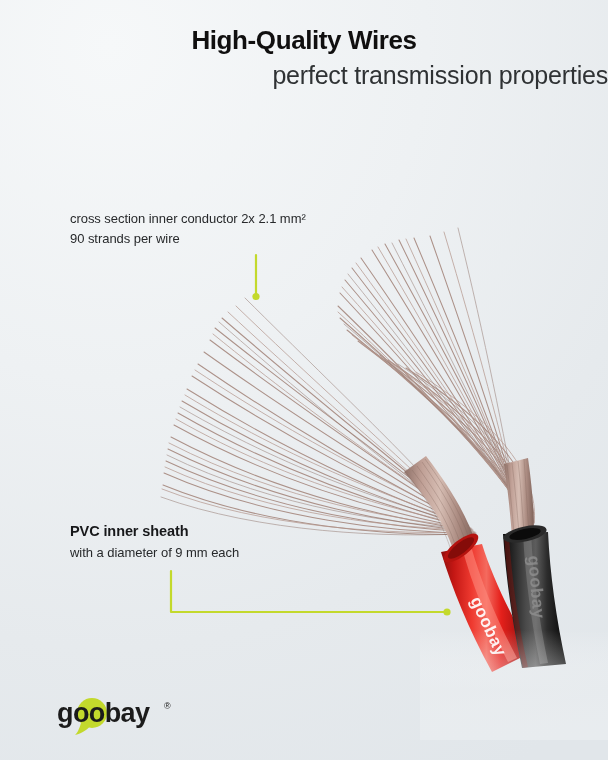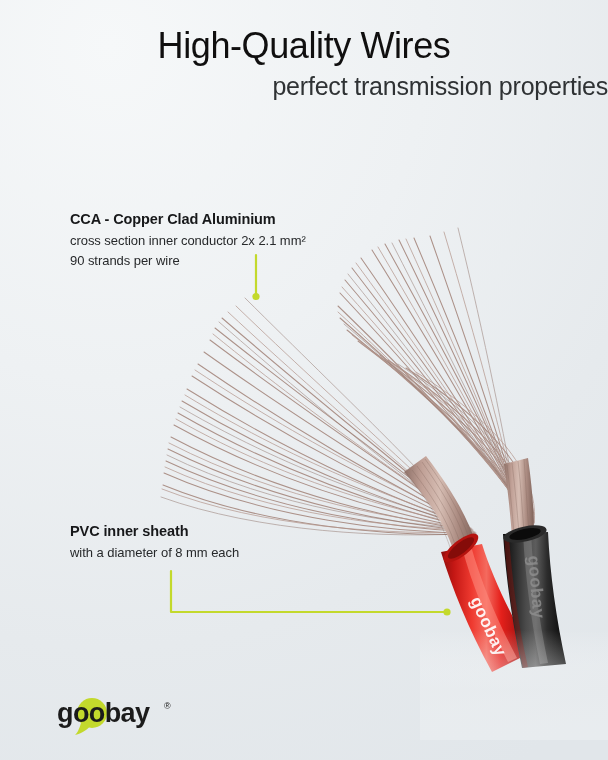--- a/index.html
+++ b/index.html
@@ -23,22 +23,22 @@
 
   
   .header {
     position: absolute;
     top: 26px;
     left: 0;
     width: 608px;
     text-align: center;
   }
   .title {
-    font-size: 36px;
-    font-weight: normal;
+    font-size: 26px;
+    font-weight: bold;
     color: #100f0f;
     letter-spacing: -0.4px;
     line-height: 1.12;
   }
   .subtitle {
     margin-top: 6px;
     font-size: 25px;
     font-weight: 300;
     color: #2f3234;
     letter-spacing: -0.2px;
@@ -269,33 +269,32 @@
 
     </g>
   </svg>
 
   <div class="header">
     <div class="title">High-Quality Wires</div>
     <div class="subtitle">perfect transmission properties</div>
   </div>
 
   <div class="callout" id="callout-cca">
-    <div class="callout-title">CCA - Copper Clad Aluminium</div>
     <div class="callout-line">cross section inner conductor 2x 2.1 mm²</div>
     <div class="callout-line">90 strands per wire</div>
   </div>
 
   <svg class="leader" id="leader-cca" width="40" height="60" viewBox="0 0 40 60" xmlns="http://www.w3.org/2000/svg">
     <line x1="16" y1="5" x2="16" y2="45" stroke="#c3d92c" stroke-width="2.2" stroke-linecap="round"></line>
     <circle cx="16" cy="46.5" r="3.6" fill="#c3d92c"></circle>
   </svg>
 
   <div class="callout" id="callout-pvc">
     <div class="callout-title">PVC inner sheath</div>
-    <div class="callout-line">with a diameter of 8 mm each</div>
+    <div class="callout-line">with a diameter of 9 mm each</div>
   </div>
 
   <svg class="leader" id="leader-pvc" width="310" height="60" viewBox="0 0 310 60" xmlns="http://www.w3.org/2000/svg">
     <polyline points="16,6 16,47 290,47" fill="none" stroke="#c3d92c" stroke-width="2.2" stroke-linecap="round" stroke-linejoin="round"></polyline>
     <circle cx="292" cy="47" r="3.6" fill="#c3d92c"></circle>
   </svg>
 
   <svg class="logo" width="124" height="42" viewBox="0 0 124 42" xmlns="http://www.w3.org/2000/svg">
 
     <g>

